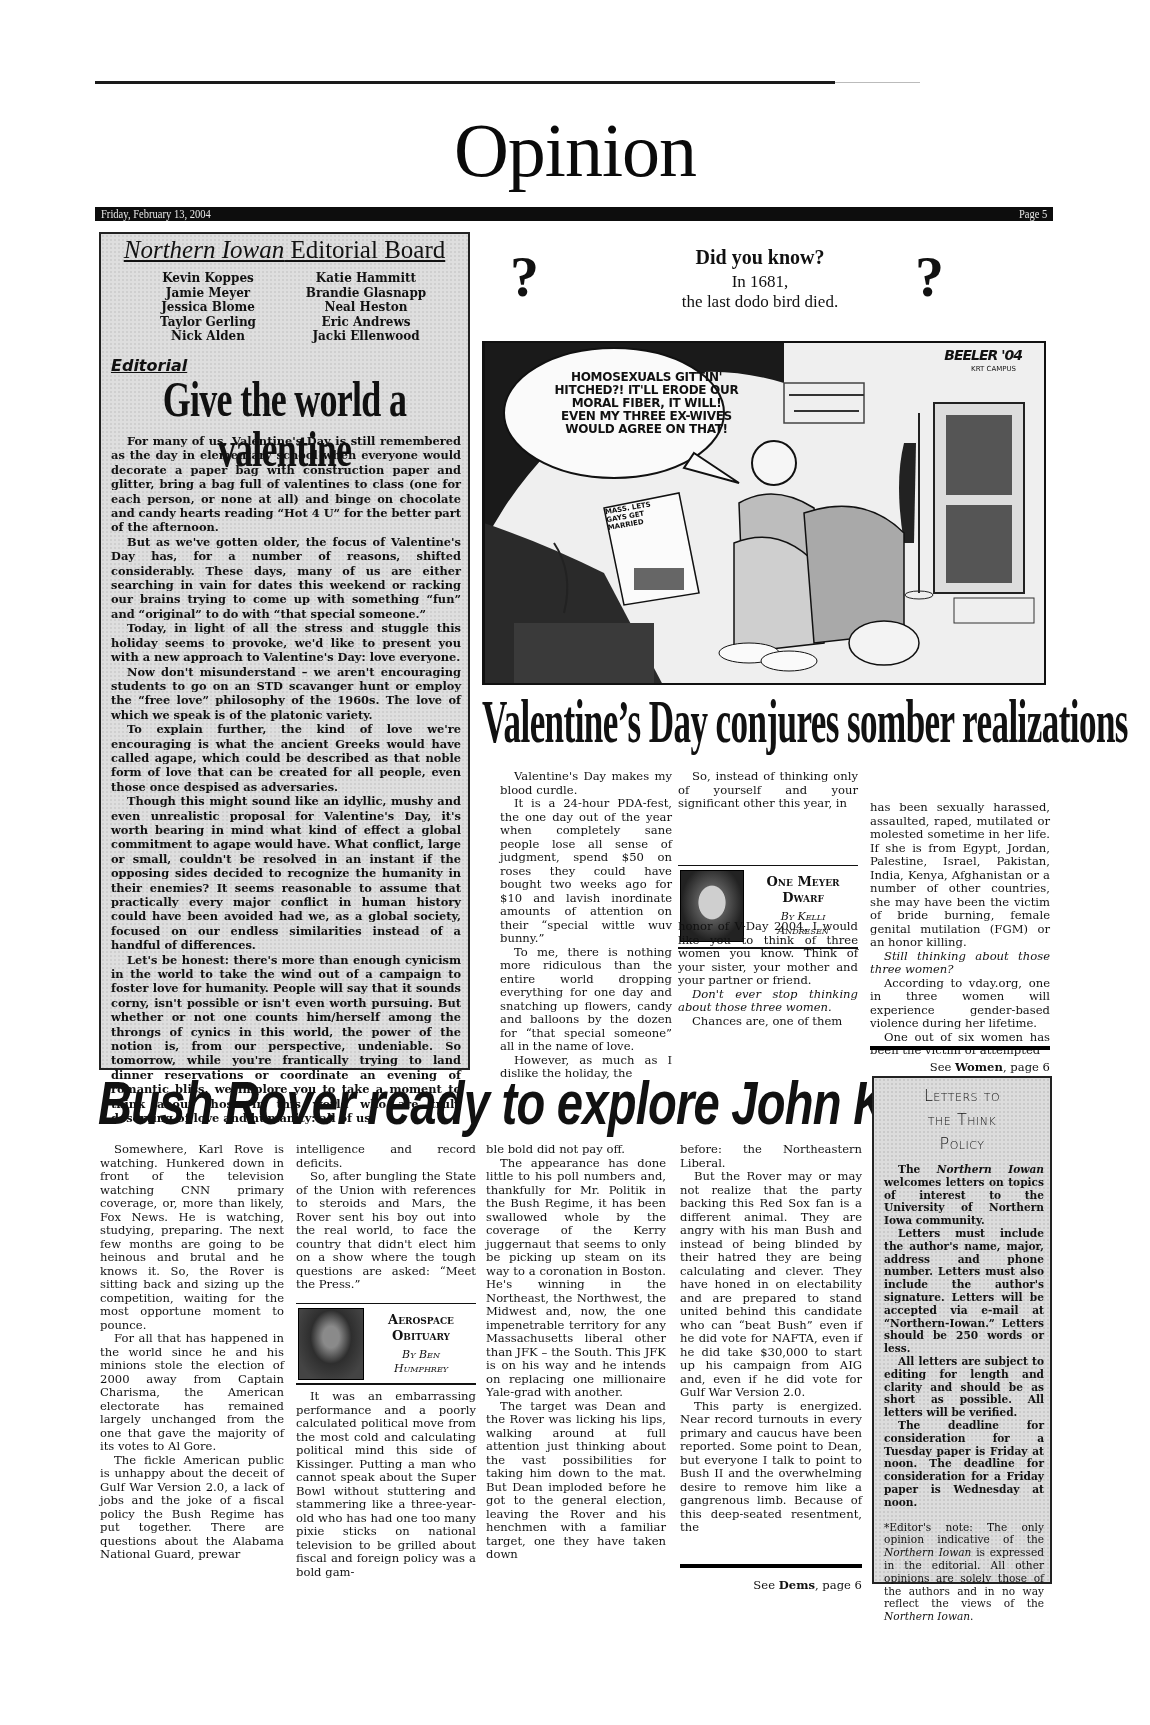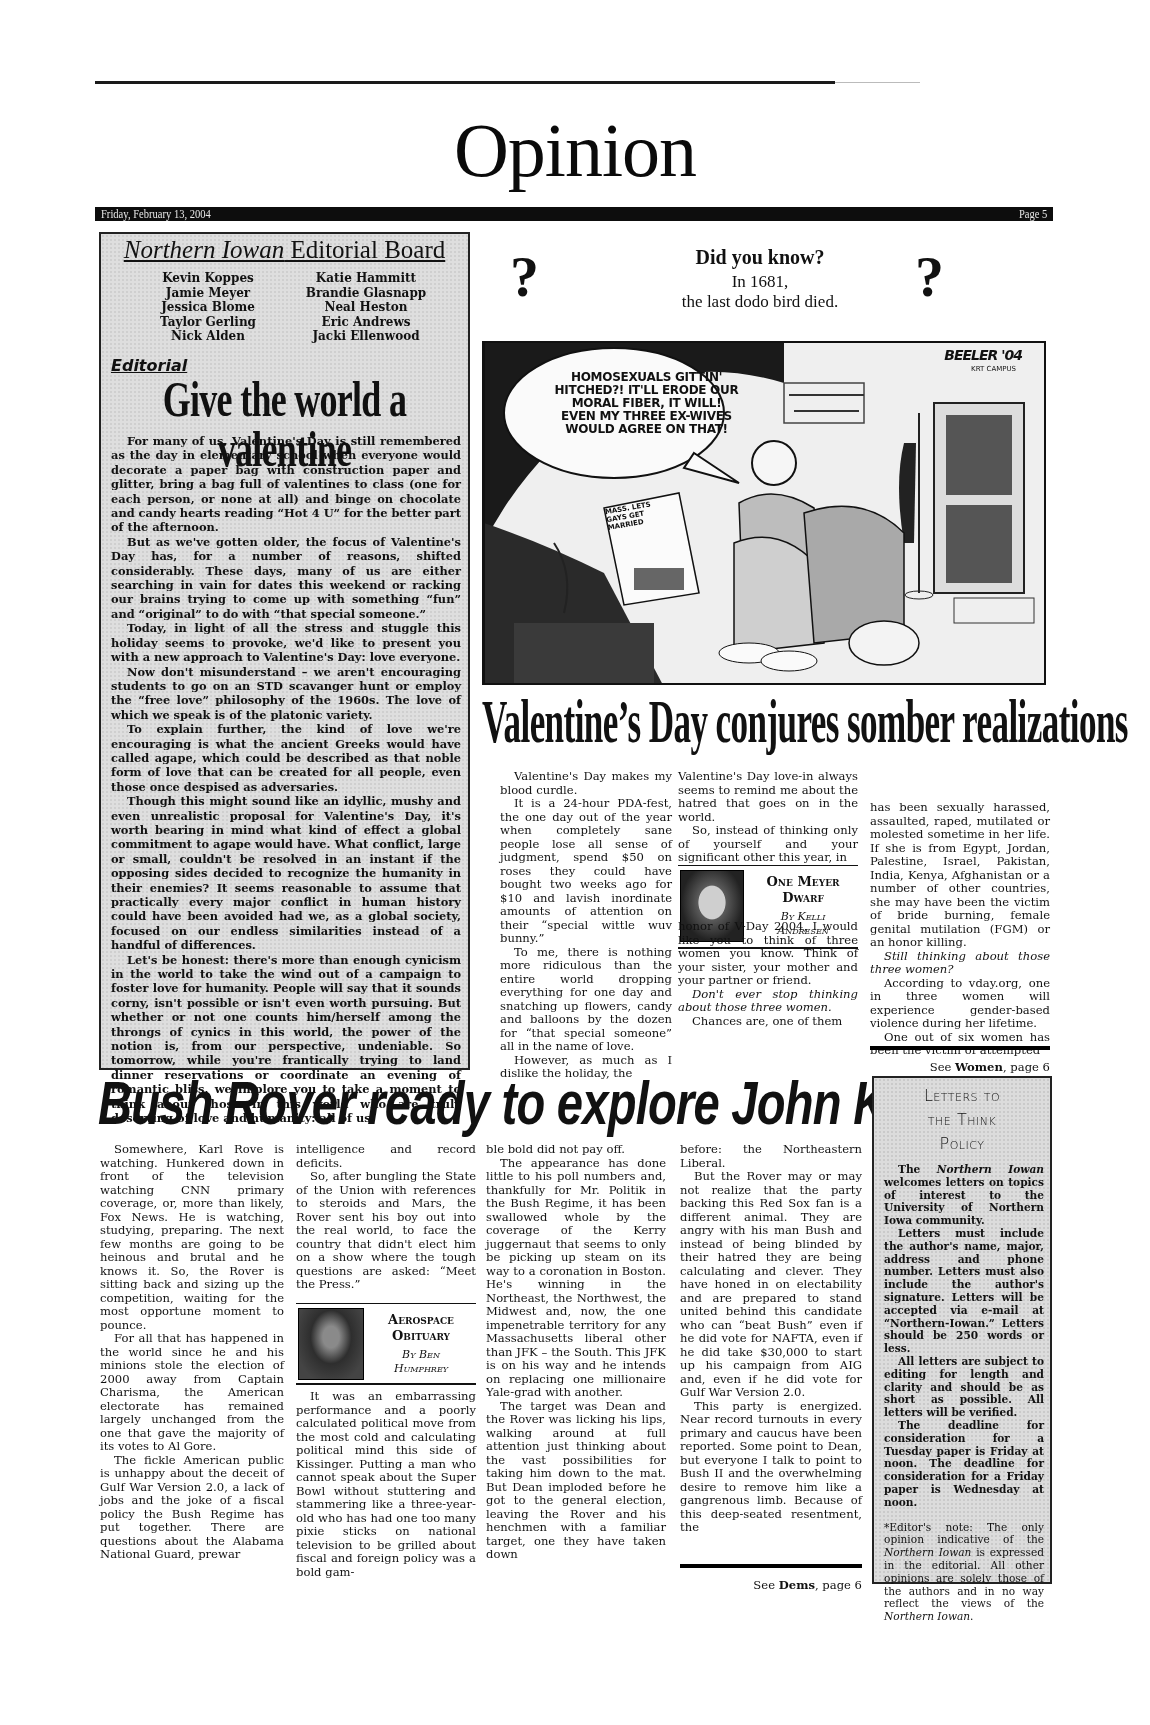--- a/index.html
+++ b/index.html
@@ -181,21 +181,20 @@
 <div class="val-headline">Valentine’s Day conjures somber realizations</div>
 
 <div class="col-text" style="left:500px; top:770px; width:172px;">
   <p>Valentine's Day makes my blood curdle.</p>
   <p>It is a 24-hour PDA-fest, the one day out of the year when completely sane people lose all sense of judgment, spend $50 on roses they could have bought two weeks ago for $10 and lavish inordinate amounts of attention on their “special wittle wuv bunny.”</p>
   <p>To me, there is nothing more ridiculous than the entire world dropping everything for one day and snatching up flowers, candy and balloons by the dozen for “that special someone” all in the name of love.</p>
   <p>However, as much as I dislike the holiday, the</p>
 </div>
 
 <div class="col-text" style="left:678px; top:770px; width:180px;">
-  <p class="noindent">Valentine's Day love-in always seems to remind me about the hatred that goes on in the world.</p>
   <p>So, instead of thinking only of yourself and your significant other this year, in</p>
 </div>
 
 <div class="byline-box" style="left:678px; top:865px; width:180px; height:84px;">
   <div class="byline-photo" style="left:2px; top:4px; width:64px; height:72px; background: radial-gradient(ellipse at 50% 45%, #cfcfcf 0 30%, #5a5a5a 32%, #222 70%);"></div>
   <div class="byline-col-name" style="left:70px; top:8px; width:110px;">
     <div>One Meyer</div>
     <div>Dwarf</div>
   </div>
   <div class="byline-author" style="left:70px; top:44px; width:110px;">

